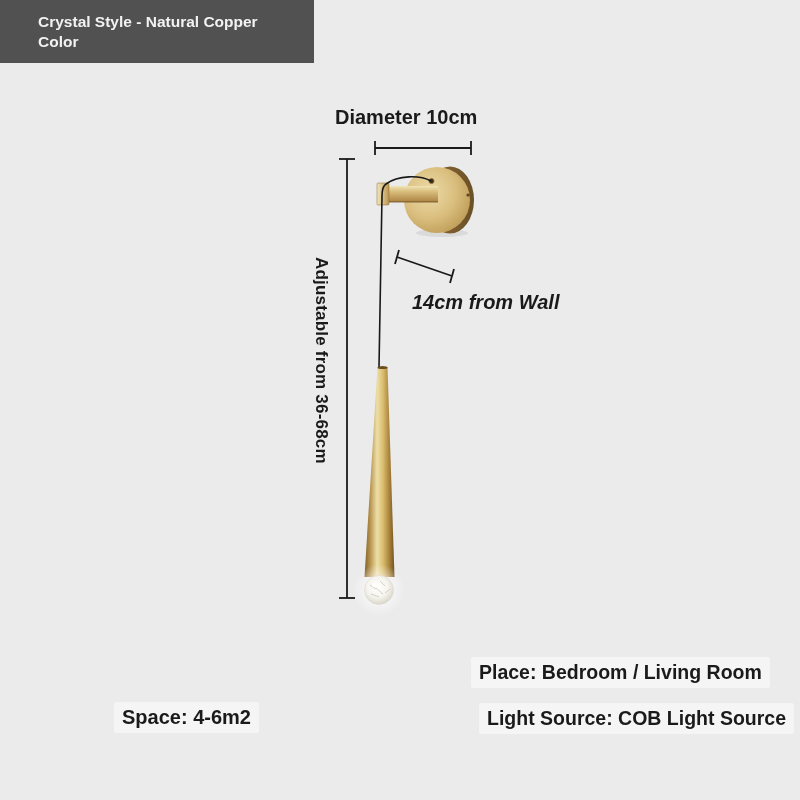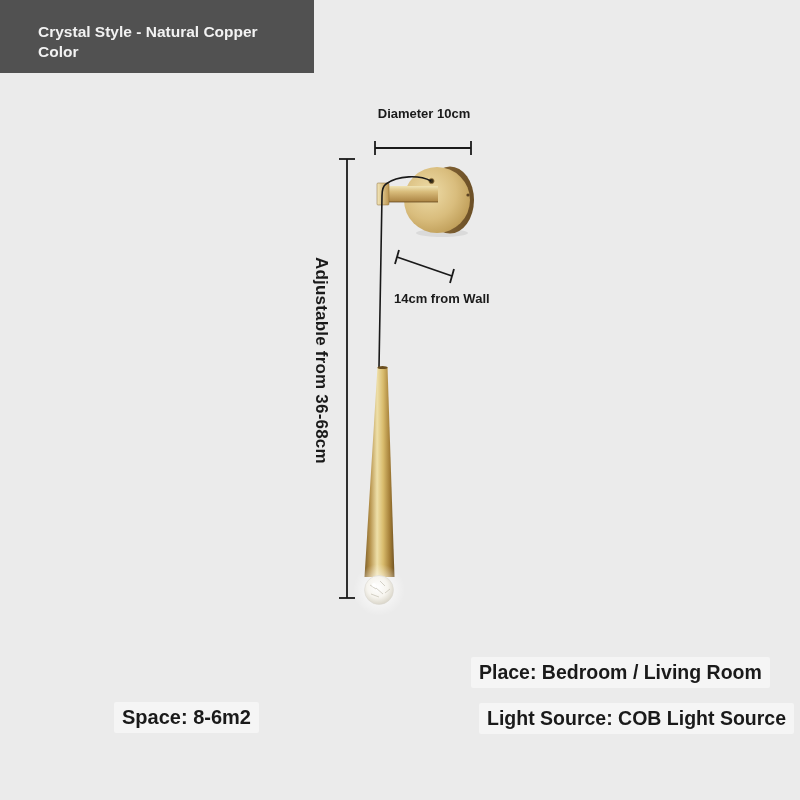--- a/index.html
+++ b/index.html
@@ -17,33 +17,33 @@
     color:var(--text);
     position:relative;
     overflow:hidden;
   }
   .stage{position:absolute;inset:0;width:800px;height:800px;}
 
   .badge{
     position:absolute;left:0;top:0;width:314px;min-height:62px;
     background:var(--badge-bg);color:var(--badge-text);
     font-size:15.5px;font-weight:bold;line-height:20px;
-    padding:22px 18px 11px 38px;
+    padding:12px 18px 11px 38px;
   }
 
   .illustration-svg{position:absolute;left:0;top:0;width:800px;height:800px;}
 
   .measure{stroke:var(--measure-line);stroke-width:1.8;fill:none;stroke-linecap:butt;}
   .cable{stroke:#191919;stroke-width:1.6;fill:none;}
 
   .dim-label{
     position:absolute;font-weight:bold;color:var(--text);white-space:nowrap;
   }
-  .dim-label.diameter{left:354px;top:106px;width:140px;text-align:center;font-size:13px;}
-  .dim-label.wall{left:394px;top:291px;font-size:13px;}
+  .dim-label.diameter{left:335px;top:106px;width:140px;text-align:center;font-size:20px;}
+  .dim-label.wall{left:412px;top:291px;font-size:20px;font-style:italic;}
   .dim-label.adjustable{
     left:311px;top:257px;font-size:17px;
     writing-mode:vertical-rl;text-orientation:mixed;letter-spacing:0.2px;
   }
 
   .spec-label{
     position:absolute;font-weight:bold;color:var(--text);white-space:nowrap;
     background:rgba(255,255,255,0.5);padding:4px 8px;border-radius:2px;
   }
   .spec-material{left:114px;top:657px;font-size:16px;}
@@ -148,19 +148,19 @@
     <span>Crystal Style - Natural Copper Color</span>
   </div>
 
   <div class="dim-label diameter">Diameter 10cm</div>
 
   <div class="dim-label adjustable">Adjustable from 36-68cm</div>
 
   <div class="dim-label wall">14cm from Wall</div>
 
 
-  <div class="spec-label spec-space">Space: 8-6m2</div>
+  <div class="spec-label spec-space">Space: 4-6m2</div>
 
   <div class="spec-label spec-place">Place: Bedroom / Living Room</div>
 
   <div class="spec-label spec-light">Light Source: COB Light Source</div>
 
 </div>
 
 </body></html>

